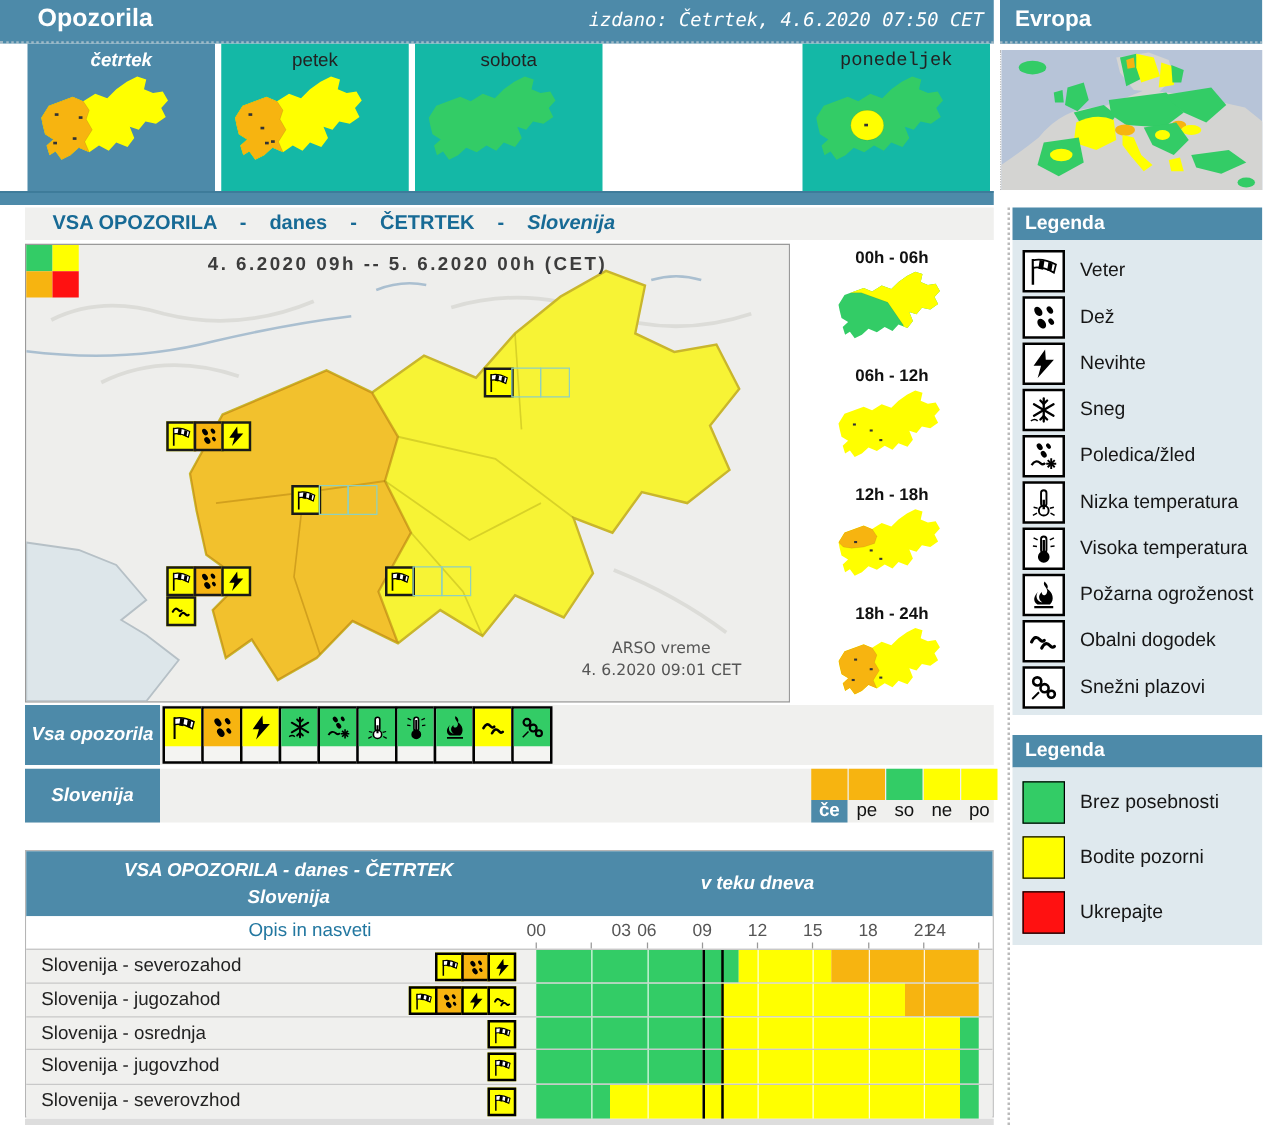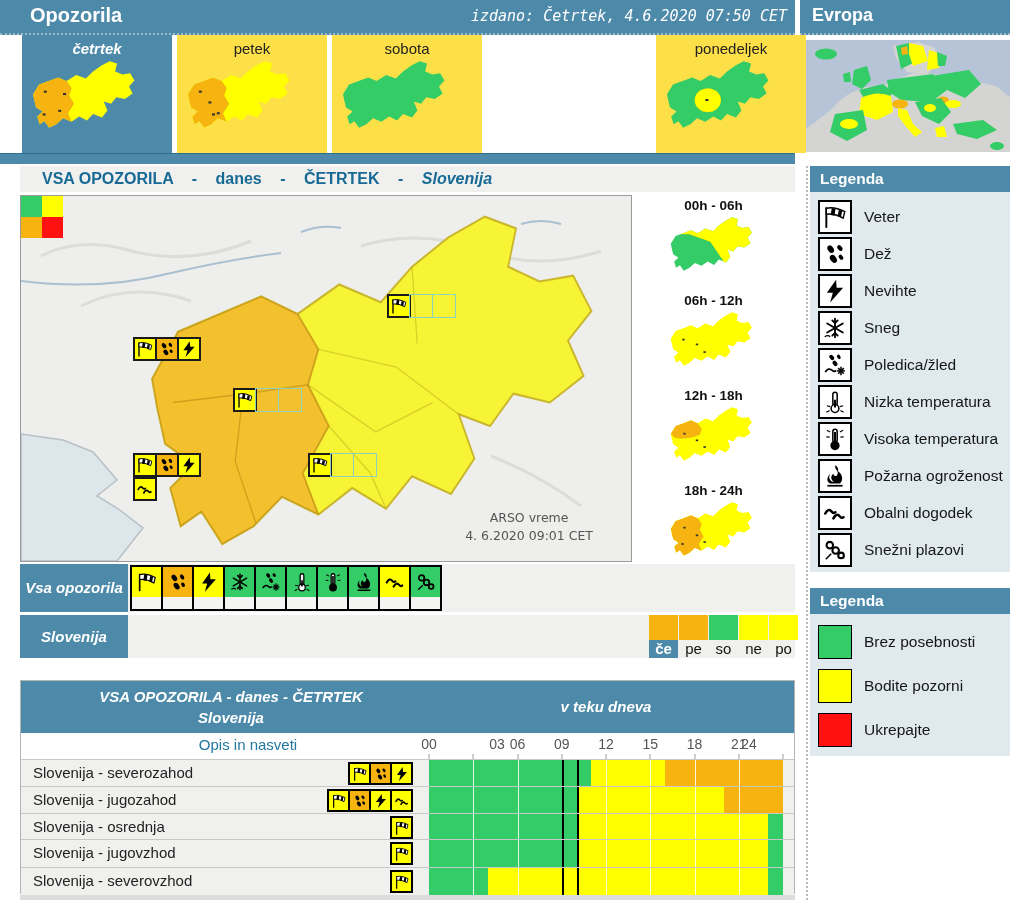--- a/index.html
+++ b/index.html
@@ -6,21 +6,21 @@
   .page{position:relative;width:1010px;height:901px;background:#ffffff;font-family:"Liberation Sans",sans-serif;overflow:hidden;}
   
   .top-header{position:absolute;left:0;top:0;width:795px;height:33px;background:#4d8aa9;border-bottom:2px dotted #9fb9c6;}
   .top-header .title{position:absolute;left:30px;top:4px;color:#fff;font-size:20px;font-weight:bold;}
   .top-header .issued{position:absolute;right:8px;top:7px;color:#fff;font-size:15px;font-style:italic;font-family:"DejaVu Sans Mono",monospace;}
   .europe-header{position:absolute;left:800px;top:0;width:210px;height:33px;background:#4d8aa9;border-bottom:2px dotted #9fb9c6;}
   .europe-header .title{position:absolute;left:12px;top:5px;color:#fff;font-size:18px;font-weight:bold;}
   .europe-map{position:absolute;left:800px;top:40px;width:210px;height:112px;border-left:1px dotted #bbb;}
   
   .tabs-row{position:absolute;left:0;top:35px;width:795px;height:118px;background:#fff;}
-  .day-tab{position:absolute;top:0;width:150px;height:118px;background:#fde047;cursor:pointer;text-align:center;}
+  .day-tab{position:absolute;top:0;width:150px;height:118px;background:#14b8a6;cursor:pointer;text-align:center;}
   .day-tab.selected{background:#4d8aa9;}
   .day-tab .lbl{display:block;margin-top:5px;font-size:15px;color:#222;}
   .day-tab.selected .lbl{color:#fff;font-weight:bold;font-style:italic;}
   .tabs-bar{position:absolute;left:0;top:153px;width:795px;height:10px;background:#4d8aa9;border-top:1px solid #2f6f8e;}
   
   .section-header{position:absolute;left:20px;top:166px;width:775px;height:26px;background:#f0f0ee;font-size:16px;font-weight:bold;color:#176a95;line-height:26px;padding-left:22px;box-sizing:border-box;}
   .section-header .sep{margin:0 14px;}
   .section-header .it{font-style:italic;}
   
   .big-map{position:absolute;left:20px;top:195px;width:610px;height:365px;border:1px solid #9a9a9a;background:#eeeeec;}
@@ -163,21 +163,21 @@
         <svg width="130" height="90" viewBox="0 0 200 150">
           <defs>
             <clipPath id="svnclip3">
               <path d="M10,62 L20,46 L36,40 L52,34 L66,40 L82,30 L98,36 L110,24 L124,14 L138,7 L150,11 L147,24 L159,29 L172,27 L179,39 L170,49 L176,61 L163,70 L149,67 L140,78 L128,74 L134,89 L125,101 L110,95 L100,106 L87,99 L74,108 L60,102 L49,112 L37,118 L29,107 L21,112 L17,99 L26,91 L15,84 L12,72 Z"></path>
             </clipPath>
           </defs>
           <path d="M10,62 L20,46 L36,40 L52,34 L66,40 L82,30 L98,36 L110,24 L124,14 L138,7 L150,11 L147,24 L159,29 L172,27 L179,39 L170,49 L176,61 L163,70 L149,67 L140,78 L128,74 L134,89 L125,101 L110,95 L100,106 L87,99 L74,108 L60,102 L49,112 L37,118 L29,107 L21,112 L17,99 L26,91 L15,84 L12,72 Z" fill="#33cc66"></path>
           <g clip-path="url(#svnclip3)"></g>
         </svg>
       </div>
-      <div class="day-tab" style="left: 656px;">
+      <div class="day-tab" style="left: 642px; font-family: Liberation Mono, monospace;">
         <span class="lbl">ponedeljek</span>
         <svg width="130" height="90" viewBox="0 0 200 150">
           <defs>
             <clipPath id="svnclip5">
               <path d="M10,62 L20,46 L36,40 L52,34 L66,40 L82,30 L98,36 L110,24 L124,14 L138,7 L150,11 L147,24 L159,29 L172,27 L179,39 L170,49 L176,61 L163,70 L149,67 L140,78 L128,74 L134,89 L125,101 L110,95 L100,106 L87,99 L74,108 L60,102 L49,112 L37,118 L29,107 L21,112 L17,99 L26,91 L15,84 L12,72 Z"></path>
             </clipPath>
           </defs>
           <path d="M10,62 L20,46 L36,40 L52,34 L66,40 L82,30 L98,36 L110,24 L124,14 L138,7 L150,11 L147,24 L159,29 L172,27 L179,39 L170,49 L176,61 L163,70 L149,67 L140,78 L128,74 L134,89 L125,101 L110,95 L100,106 L87,99 L74,108 L60,102 L49,112 L37,118 L29,107 L21,112 L17,99 L26,91 L15,84 L12,72 Z" fill="#33cc66"></path>
           <g clip-path="url(#svnclip5)">
             <path d="M56,72 a22,20 0 1,0 44,0 a22,20 0 1,0 -44,0 Z" fill="#ffff00" stroke="rgba(0,0,0,0.12)" stroke-width="1"></path>
@@ -238,20 +238,21 @@
             </g>
           </g>
         </svg>
       </div>
     <div class="corner-legend" id="corner-legend">
         <div style="background: rgb(51, 204, 102);"></div>
         <div style="background: rgb(255, 255, 0);"></div>
         <div style="background: rgb(247, 180, 16);"></div>
         <div style="background: rgb(255, 17, 17);"></div>
       </div>
+    <div class="map-period">4. 6.2020  09h  --  5. 6.2020  00h    (CET)</div>
     <div id="map-groups">
         <div class="map-icon-group" style="left: 112px; top: 141px;">
           <div class="map-icon-box" style="background:#ffff00">
             <svg width="18" height="18" viewBox="0 0 24 24">
               <line x1="4" y1="3" x2="4" y2="22" stroke="#000" stroke-width="1.8"></line>
               <path d="M4 4 C9 2.5 15 4 21 7 L19.5 13 C14 10 9 8.5 4 9.5 Z" fill="#fff" stroke="#000" stroke-width="1.3"></path>
               <path d="M9 3.6 L8 10.2 L11.5 10.8 L12.5 4.4 Z" fill="#000"></path>
               <path d="M15.5 5.2 L14.5 11.4 L17.5 12.2 L18.6 6.4 Z" fill="#000"></path>
             </svg>
           </div>

